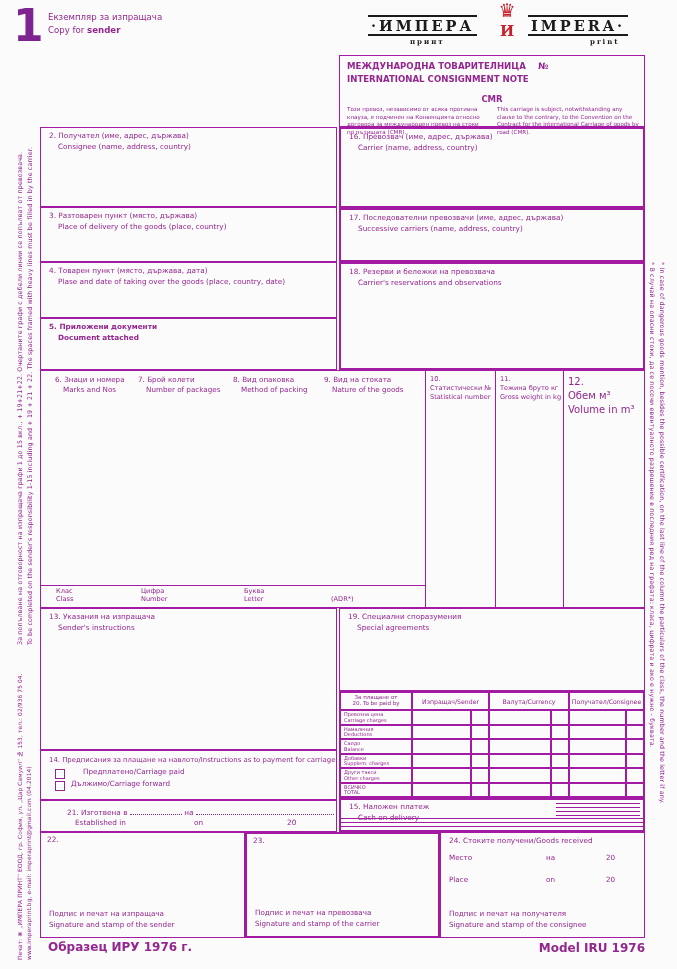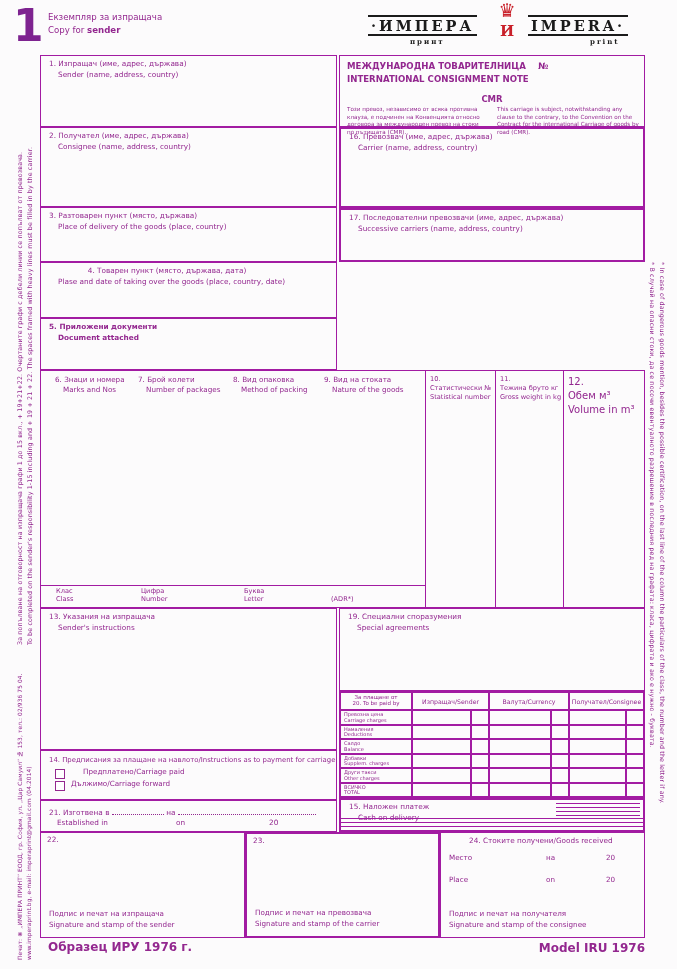--- a/index.html
+++ b/index.html
@@ -43,21 +43,21 @@
   .pcell:first-child{border-left:none;}
   .plabel{width:70px;color:var(--tx);font-size:5px;line-height:1.15;padding:1px 0 0 3px;}
   .plabel span{display:block;white-space:nowrap;}
   .phead{display:flex;align-items:center;justify-content:center;color:var(--tx);font-size:6.2px;text-align:center;}
   .w59{width:59px;} .w62{width:62px;} .w57{width:57px;} .w18{width:18px;}
   .hatch{position:absolute;background:repeating-linear-gradient(to bottom,var(--ln) 0 1px,transparent 1px 4px);}
   .chk{position:absolute;width:8px;height:8px;border:1px solid var(--tx);background:#fff;}
   .dots{display:inline-block;border-bottom:1.2px dotted var(--tx);height:8px;vertical-align:baseline;}
   .sig{position:absolute;color:var(--tx);font-size:7.2px;line-height:1.5;white-space:nowrap;}
   .footer-lbl{position:absolute;color:var(--tx);font-weight:bold;font-size:12px;}
-  .b21line{position:absolute;color:var(--tx);font-size:7.3px;white-space:nowrap;}
+  .b21line{position:absolute;color:var(--tx);font-size:7.3px;white-space:nowrap;margin-left:18px;}
 </style>
 </head>
 <body>
 
 <div class="page">
 
   <div class="corner-num">1</div>
   <div class="copy-lbl">
     <span>Екземпляр за изпращача</span><br>
     <span>Copy for </span><b>sender</b>
@@ -74,26 +74,20 @@
 
   <div class="vtext up" style="left:17px;top:55px;height:590px;">За попълване на отговорност на изпращача графи 1 до 15 вкл., + 19+21+22. Очертаните графи с дебели линии се попълват от превозвача.</div>
   <div class="vtext up" style="left:27px;top:55px;height:590px;">To be completed on the sender's responsibility 1-15 including and + 19 + 21 + 22. The spaces framed with heavy lines must be filled in by the carrier.</div>
 
   <div class="vtext" style="left:648px;top:262px;height:470px;">* В случай на опасни стоки, да се посочи евентуалното разрешение в последния ред на графата: класа, цифрата и ако е нужно - буквата.</div>
   <div class="vtext" style="left:658px;top:262px;height:470px;">* In case of dangerous goods mention, besides the possible certification, on the last line of the column the particulars of the class, the number and the letter if any.</div>
 
   <div class="vtext up" style="left:17px;top:650px;height:310px;font-size:5.8px;">Печат: ❋ „ИМПЕРА ПРИНТ” ЕООД, гр. София, ул. „Цар Самуил” № 153, тел.: 02/936 75 04.</div>
   <div class="vtext up" style="left:26px;top:650px;height:310px;font-size:5.8px;">www.imperaprint.bg, e-mail: imperaprint@gmail.com (04.2014)</div>
 
-  <div class="box" style="left:40px;top:55px;width:297px;height:72px;">
-    <div class="lbl" style="left:8px;top:3px;">
-      <span>1. Изпращач (име, адрес, държава)</span>
-      <span class="en">Sender (name, address, country)</span>
-    </div>
-  </div>
 
   <div class="box" style="left:339px;top:55px;width:306px;height:72px;">
     <div class="hdr-title">
       <span>МЕЖДУНАРОДНА ТОВАРИТЕЛНИЦА</span><br>
       <span>INTERNATIONAL CONSIGNMENT NOTE</span>
     </div>
     <div class="hdr-no">№</div>
     <div class="hdr-cmr">CMR</div>
     <div class="clause" style="left:7px;width:140px;">Този превоз, независимо от всяка противна клауза, е подчинен на Конвенцията относно договора за международен превоз на стоки по пътищата (CMR).</div>
     <div class="clause" style="left:157px;width:145px;">This carriage is subject, notwithstanding any clause to the contrary, to the Convention on the Contract for the international Carriage of goods by road (CMR).</div>
@@ -121,26 +115,32 @@
   </div>
 
   <div class="box heavy" style="left:339px;top:208px;width:306px;height:54px;">
     <div class="lbl" style="left:8px;top:3px;">
       <span>17. Последователни превозвачи (име, адрес, държава)</span>
       <span class="en">Successive carriers (name, address, country)</span>
     </div>
   </div>
 
   <div class="box" style="left:40px;top:262px;width:297px;height:56px;">
-    <div class="lbl" style="left:8px;top:3px;text-align:center;">
+    <div class="lbl" style="left:8px;top:3px;">
       <span>4. Товарен пункт (място, държава, дата)</span>
       <span class="en">Plase and date of taking over the goods (place, country, date)</span>
     </div>
   </div>
 
+  <div class="box heavy" style="left:339px;top:262px;width:306px;height:108px;">
+    <div class="lbl" style="left:8px;top:3px;">
+      <span>18. Резерви и бележки на превозвача</span>
+      <span class="en">Carrier's reservations and observations</span>
+    </div>
+  </div>
 
   <div class="box" style="left:40px;top:318px;width:297px;height:52px;font-weight:bold;">
     <div class="lbl" style="left:8px;top:3px;">
       <span>5. Приложени документи</span>
       <span class="en">Document attached</span>
     </div>
   </div>
 
   <div class="box" style="left:40px;top:370px;width:605px;height:238px;">
     <div class="vline" style="left:384px;top:0;height:236px;"></div>
@@ -335,21 +335,21 @@
 
   <div class="box heavy" style="left:245px;top:832px;width:195px;height:106px;">
     <div class="lbl" style="left:6px;top:2px;">23.</div>
     <div class="sig" style="left:8px;bottom:6px;">
       <span>Подпис и печат на превозвача</span><br>
       <span>Signature and stamp of the carrier</span>
     </div>
   </div>
 
   <div class="box" style="left:440px;top:832px;width:205px;height:106px;">
-    <div class="lbl" style="left:8px;top:3px;margin-left:20px;">24. Стоките получени/Goods received</div>
+    <div class="lbl" style="left:8px;top:3px;">24. Стоките получени/Goods received</div>
     <div class="sig" style="left:8px;top:20px;">Место</div>
     <div class="sig" style="left:105px;top:20px;">на</div>
     <div class="sig" style="left:165px;top:20px;">20</div>
     <div class="sig" style="left:8px;top:42px;">Place</div>
     <div class="sig" style="left:105px;top:42px;">on</div>
     <div class="sig" style="left:165px;top:42px;">20</div>
     <div class="sig" style="left:8px;bottom:6px;">
       <span>Подпис и печат на получателя</span><br>
       <span>Signature and stamp of the consignee</span>
     </div>

